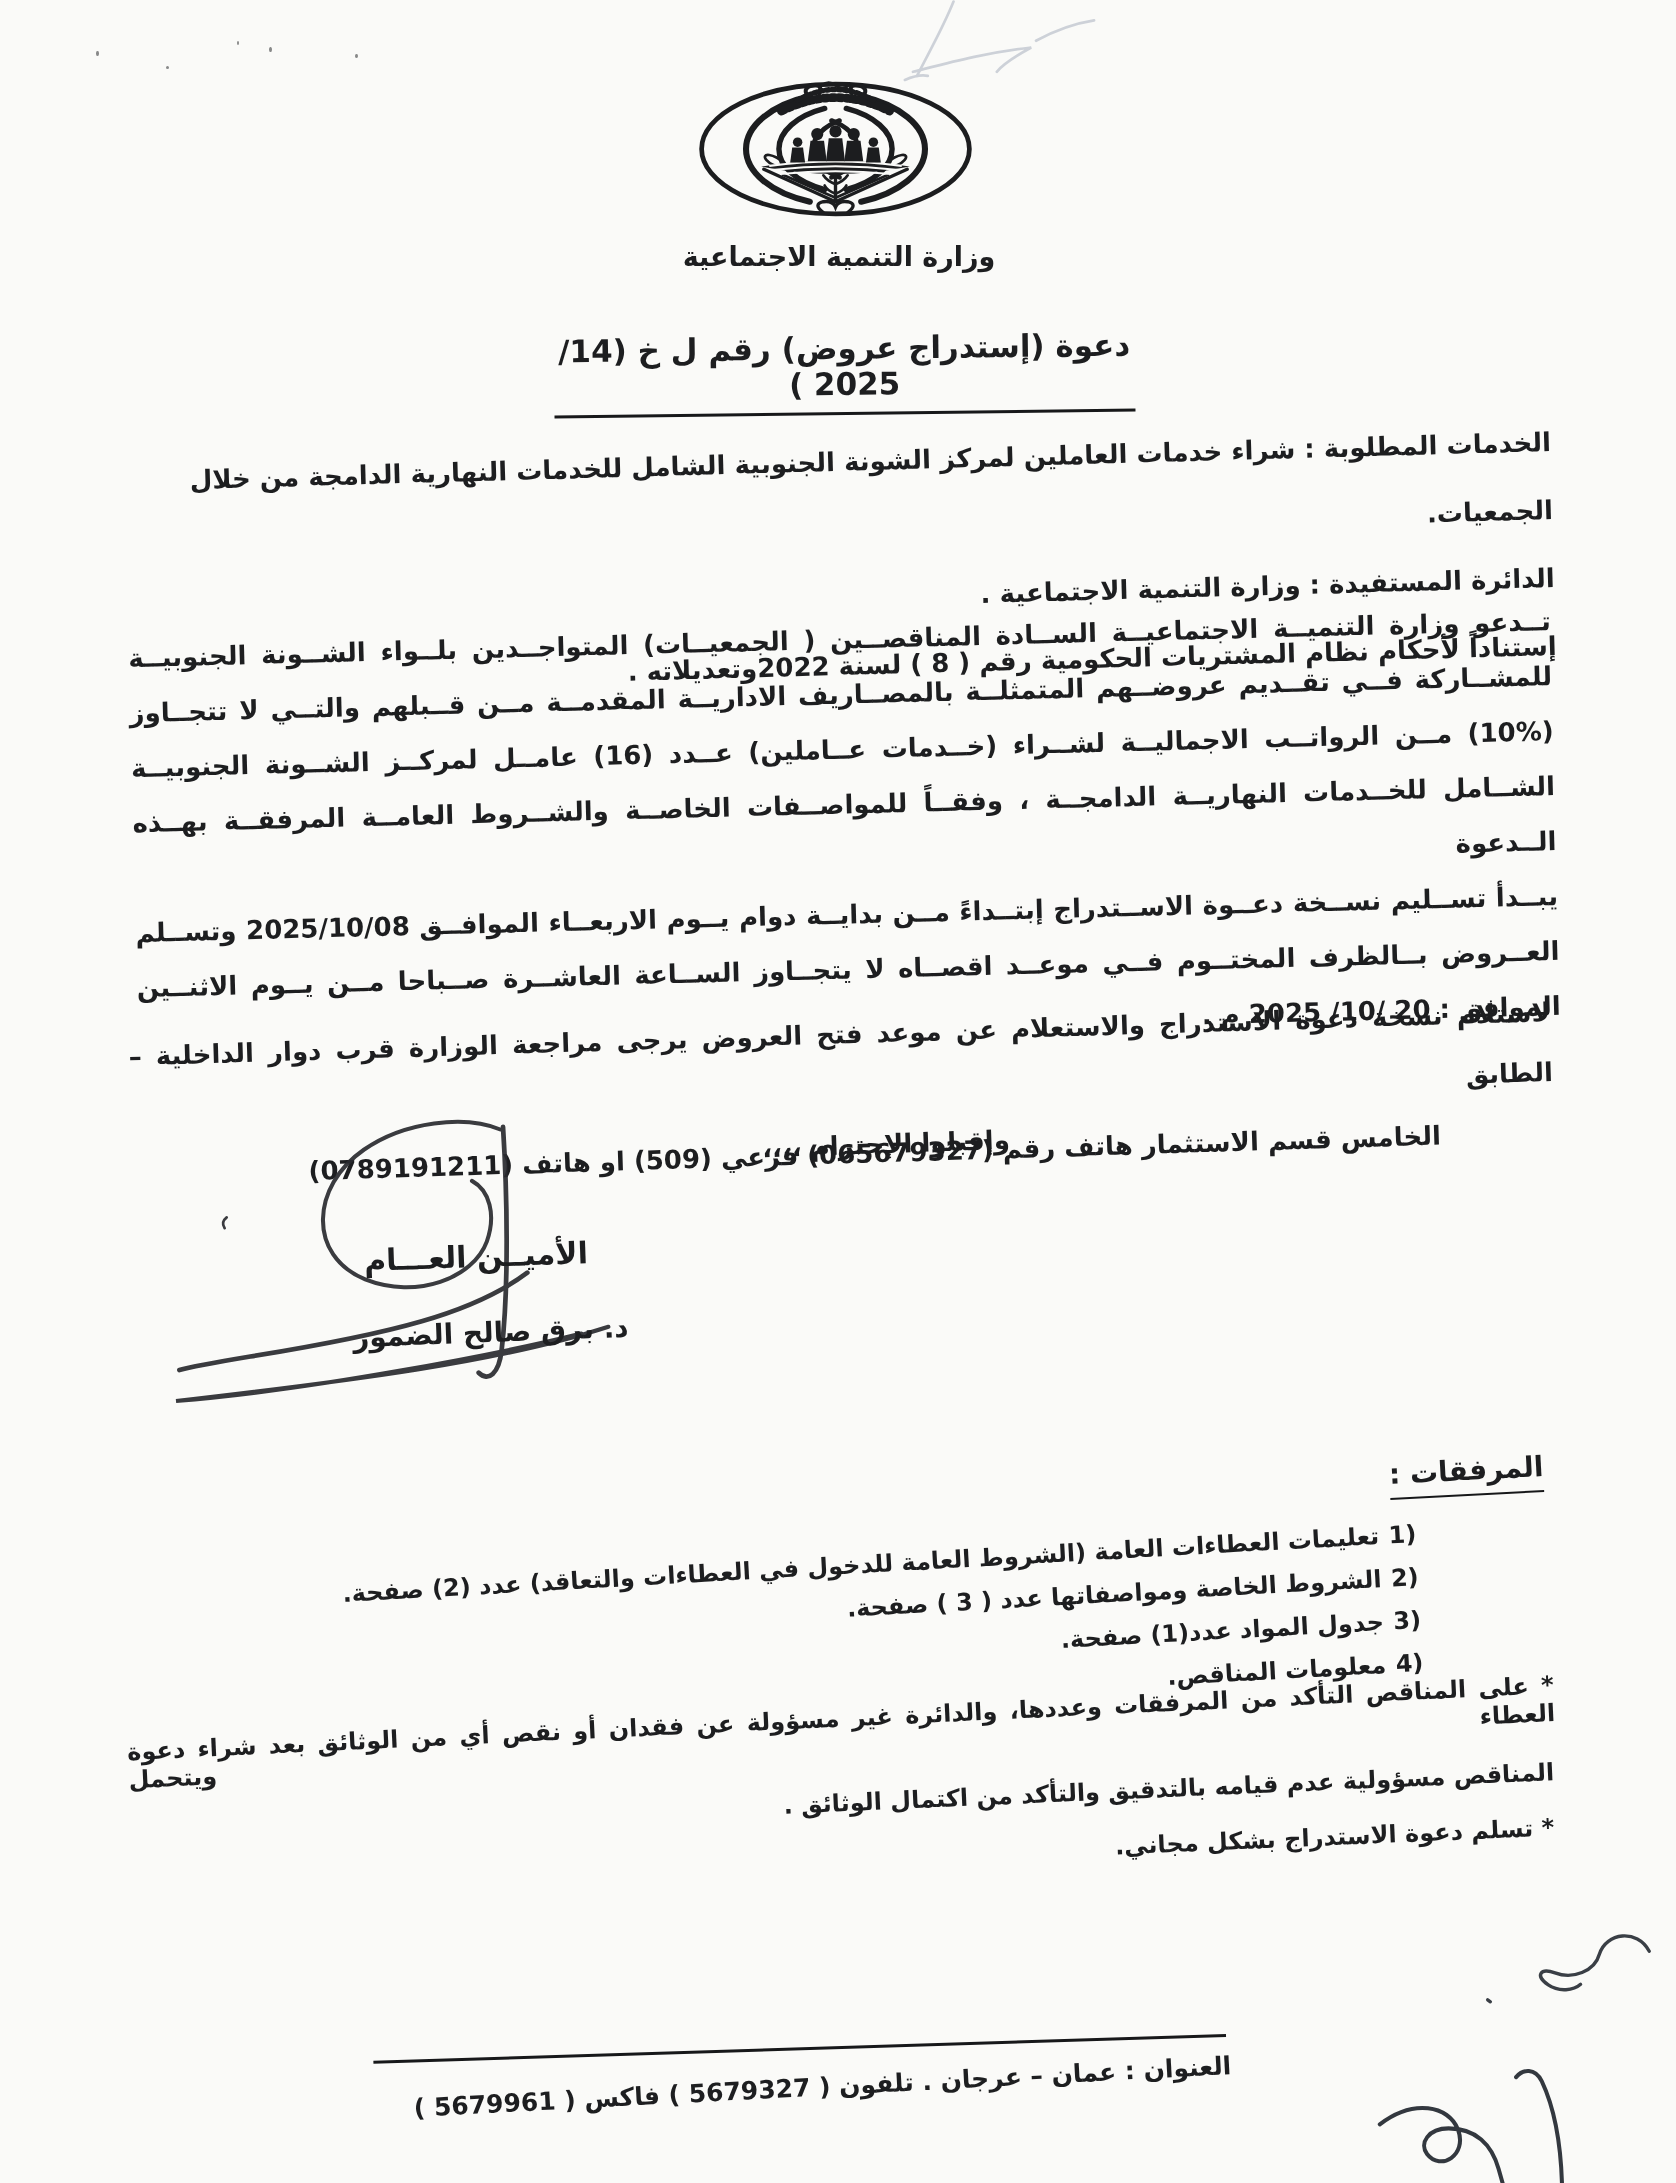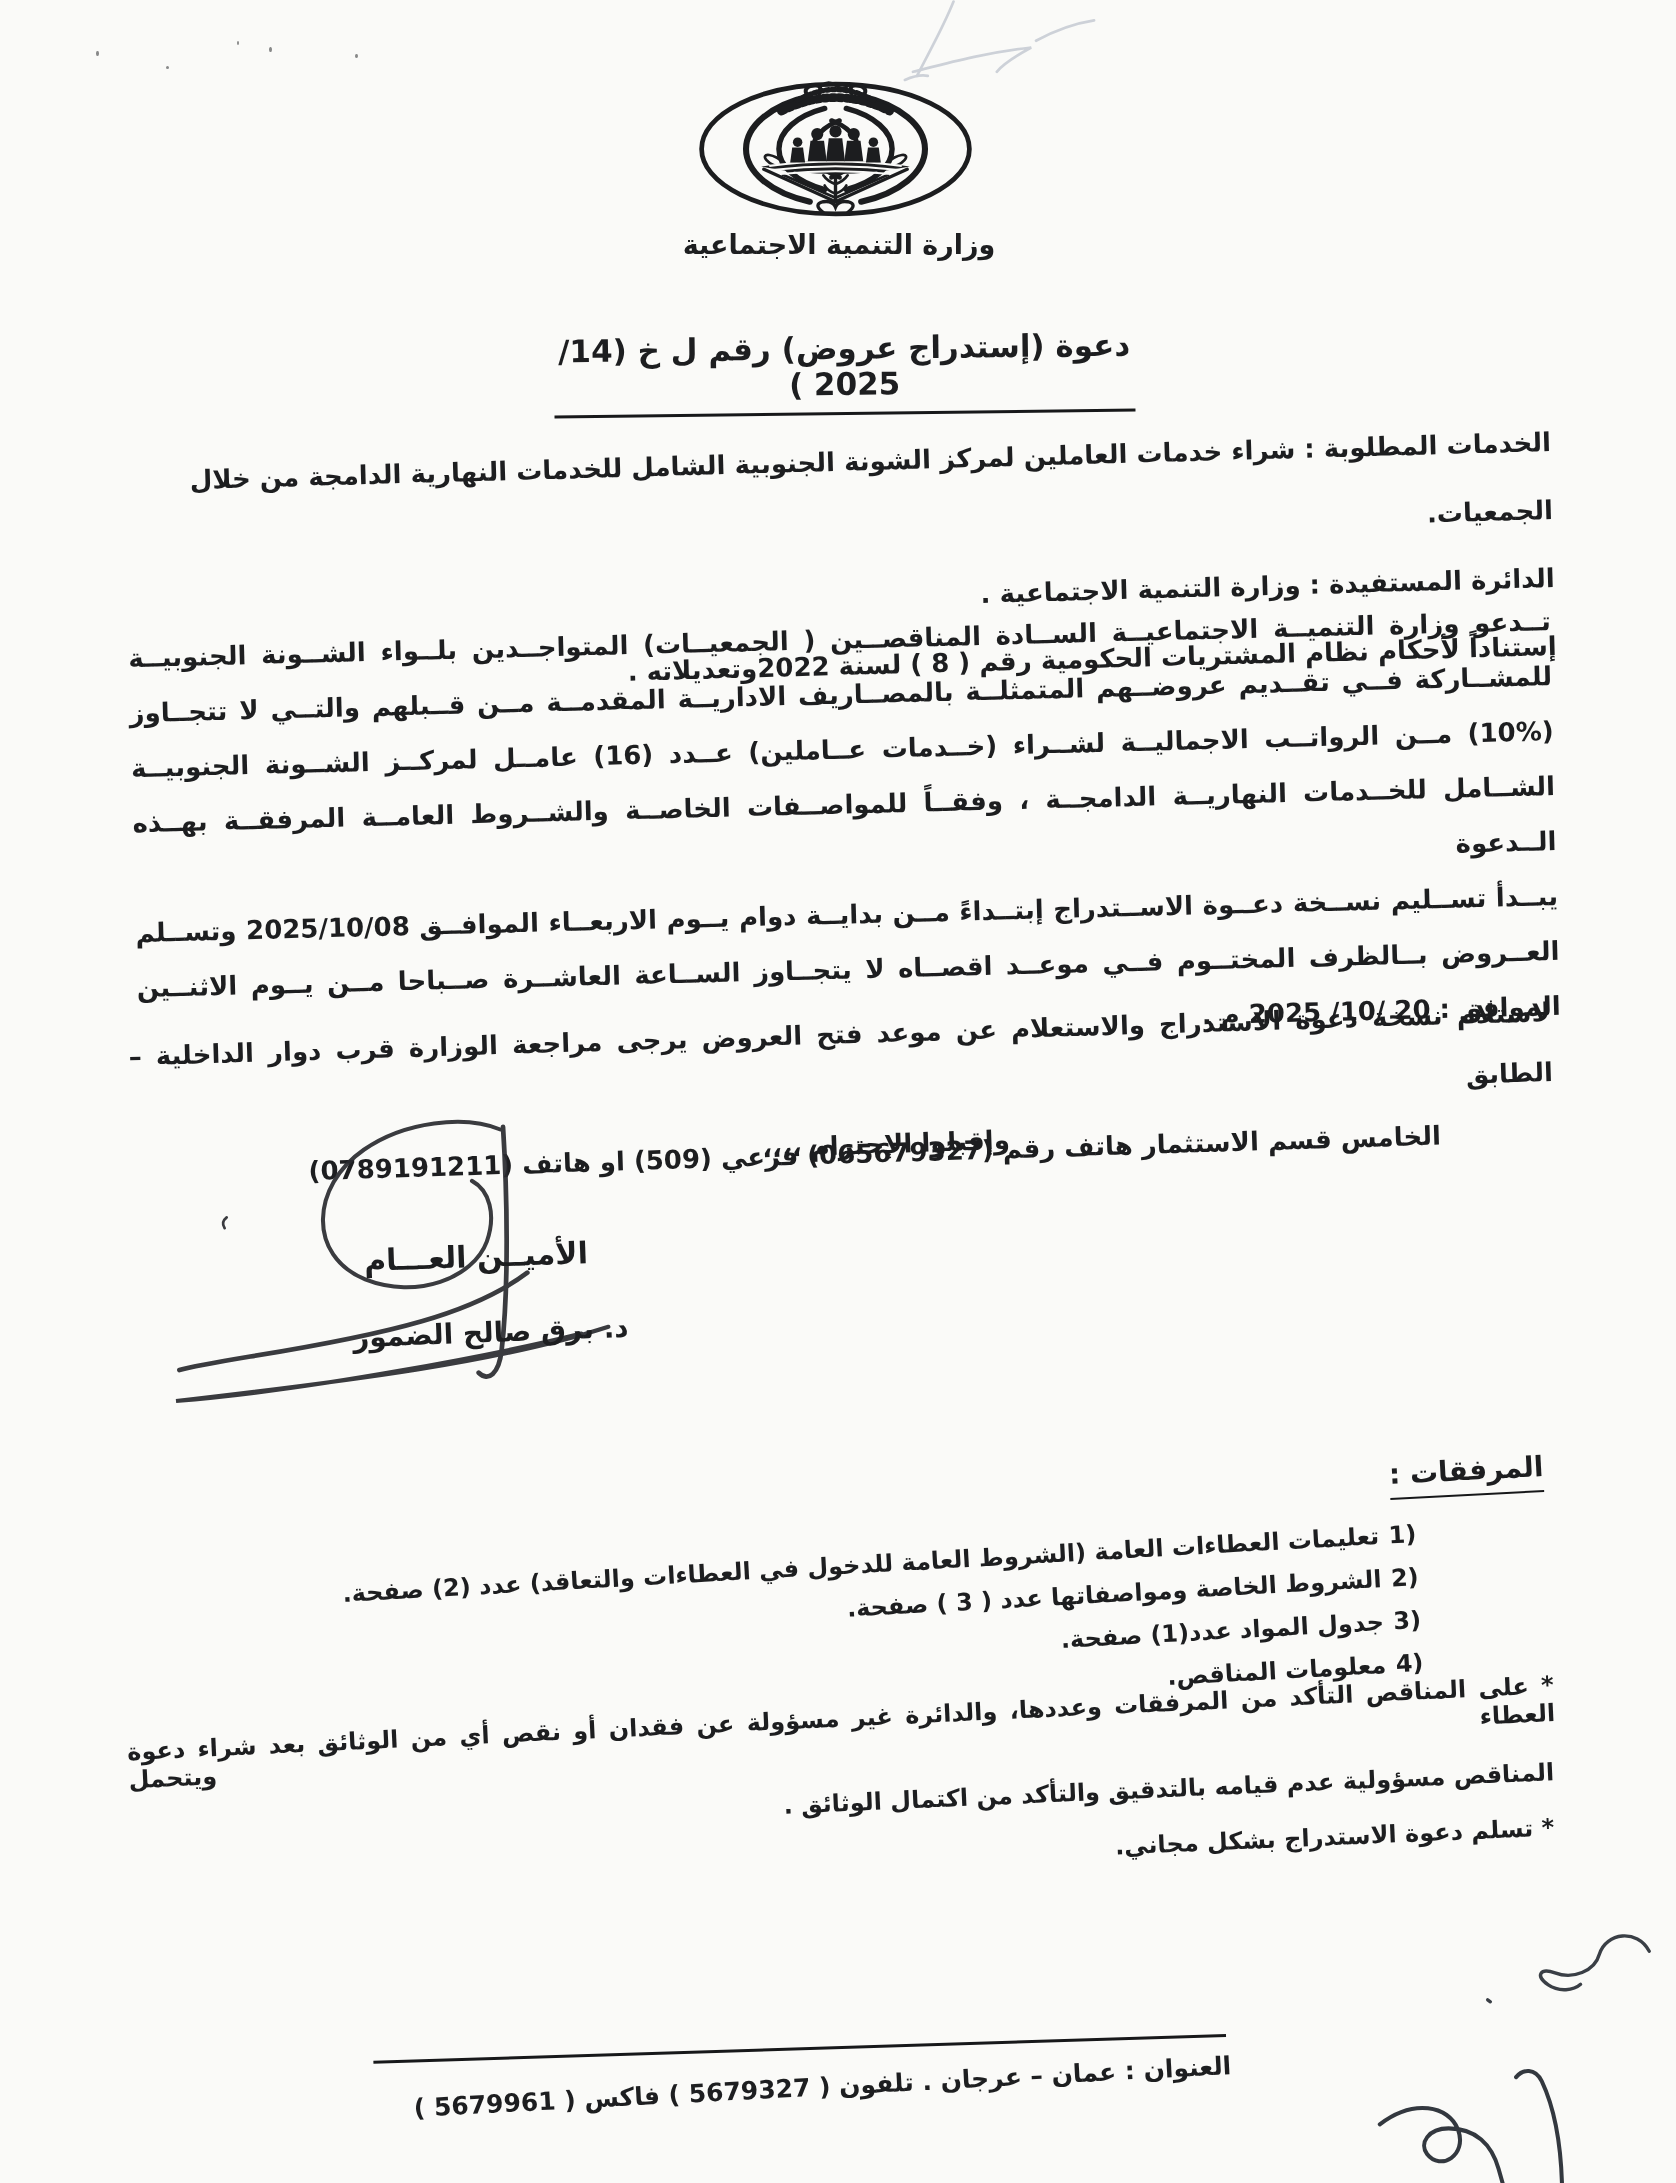--- a/index.html
+++ b/index.html
@@ -8,21 +8,21 @@
     width:1676px;height:2183px;
     margin:0 auto;
     background:#fafaf8;
     overflow:hidden;
     font-family:"DejaVu Sans", sans-serif;
     color:#1d1e20;
     font-weight:700;
   }
   .abs{position:absolute;}
   .rtl{direction:rtl;unicode-bidi:embed;}
-  .center{text-align:center;}
+  .center{text-align:center;margin-top:12px;}
   .right{text-align:right;}
   .justify{text-align:justify;text-align-last:justify;}
   .ministry-name{font-size:27px;letter-spacing:0;}
   .doc-title{
     font-size:31px;
     border-bottom:3.4px solid #17181a;
     padding-bottom:9.5px;
     display:inline-block;
   }
   .title-wrap{left:554px;top:330px;width:581px;text-align:center;transform:rotate(-0.7deg);}

